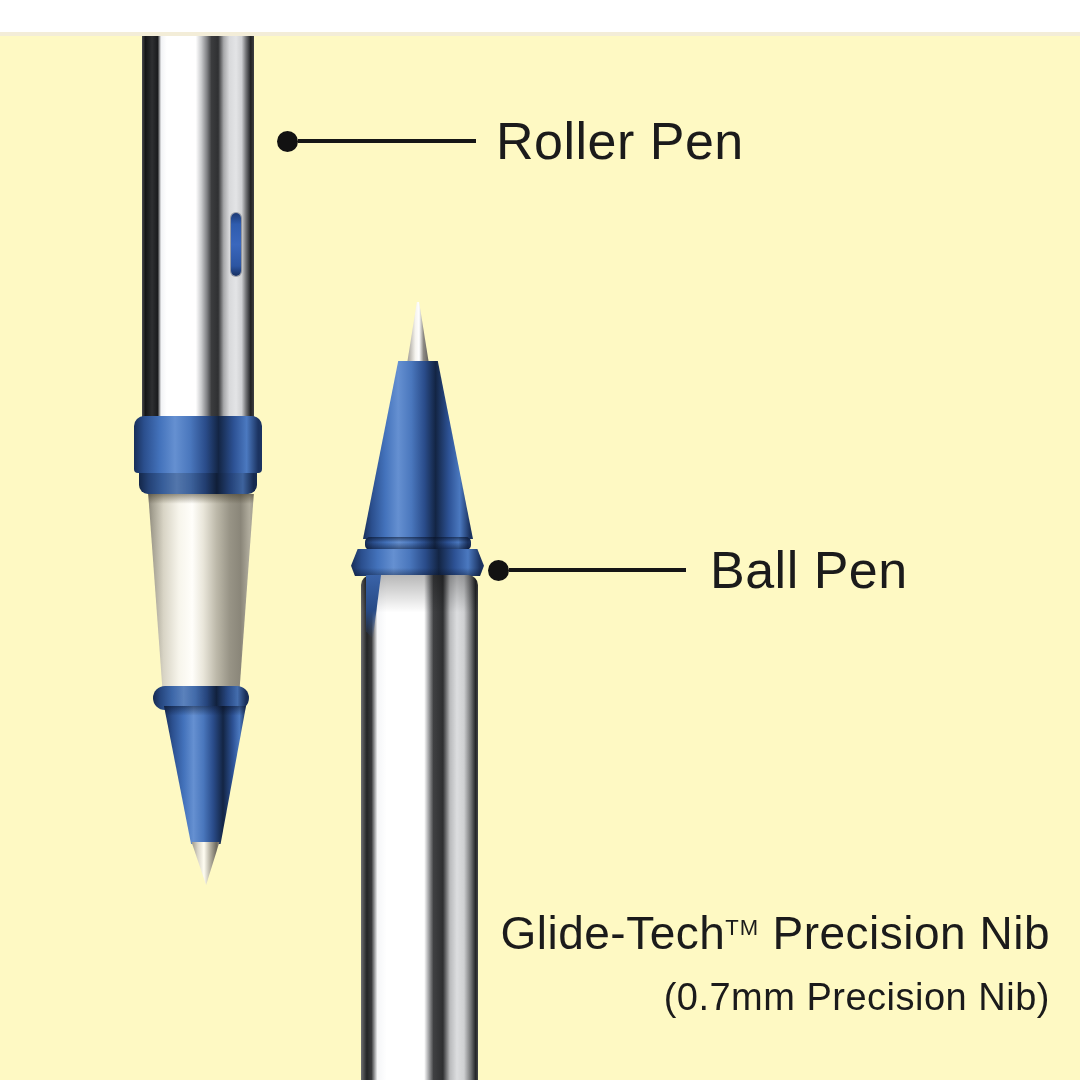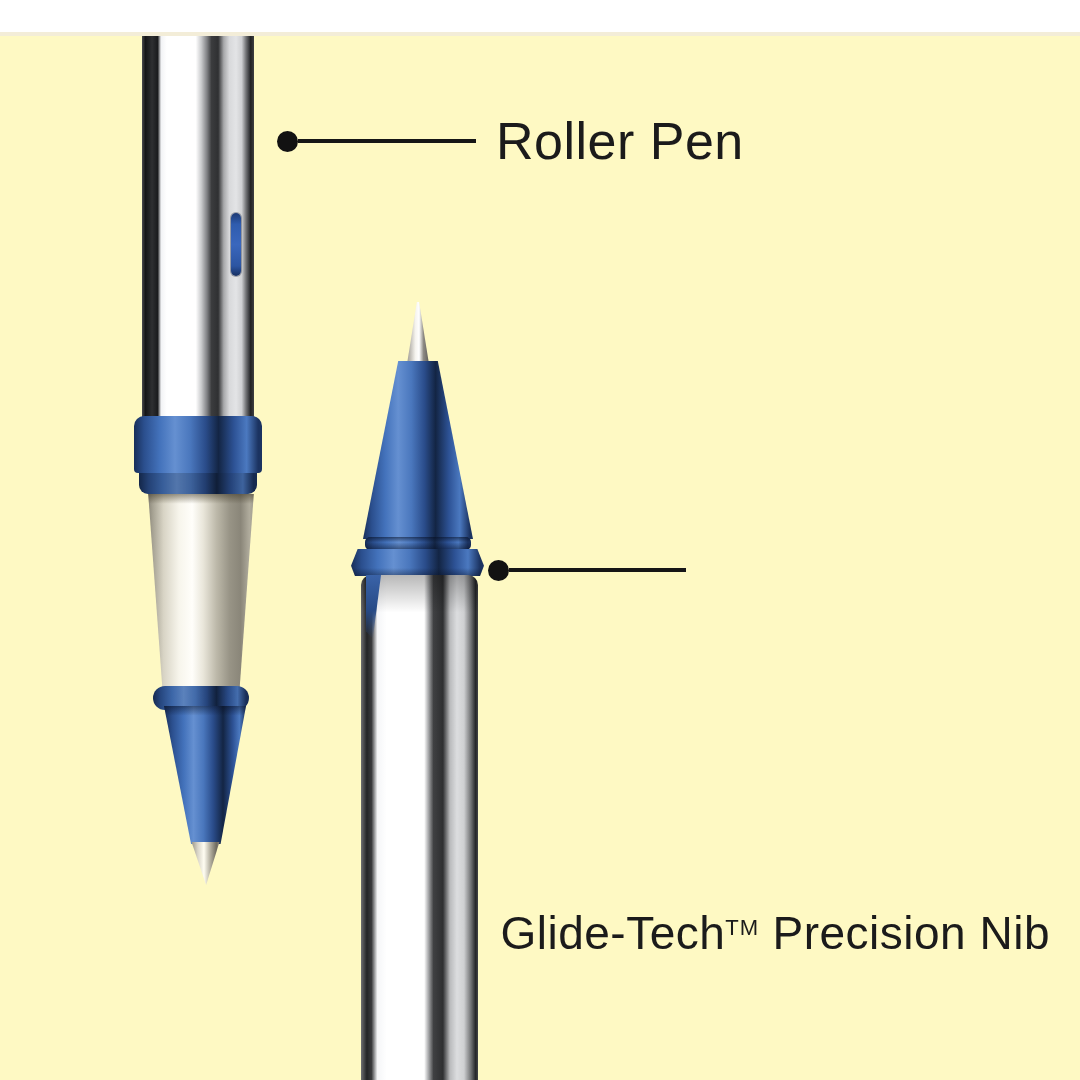--- a/index.html
+++ b/index.html
@@ -135,22 +135,24 @@
 
   <div class="callout callout-roller">
     <span class="dot"></span>
     <span class="leader leader-roller"></span>
     <span class="callout-label">Roller Pen</span>
   </div>
 
   <div class="callout callout-ball">
     <span class="dot"></span>
     <span class="leader leader-ball"></span>
+    <span class="callout-label">Ball Pen</span>
   </div>
 
   <div class="caption">
     <div class="caption-line1">
       <span>Glide-Tech</span><span class="tm">TM</span><span> Precision Nib</span>
     </div>
+    <div class="caption-line2">(0.7mm Precision Nib)</div>
   </div>
 
   <div class="top-band"></div>
 </div>
 
 </body></html>

